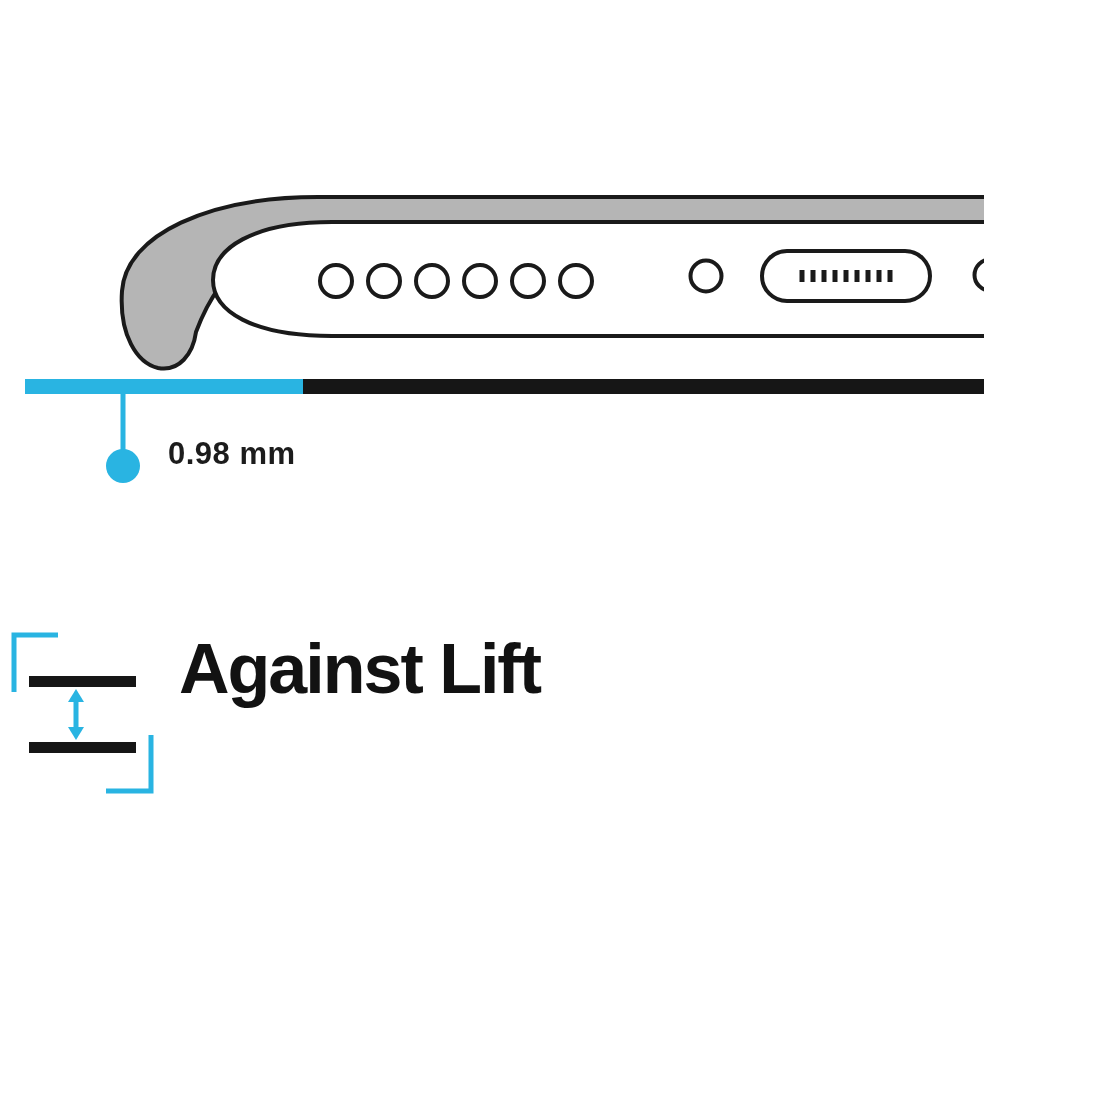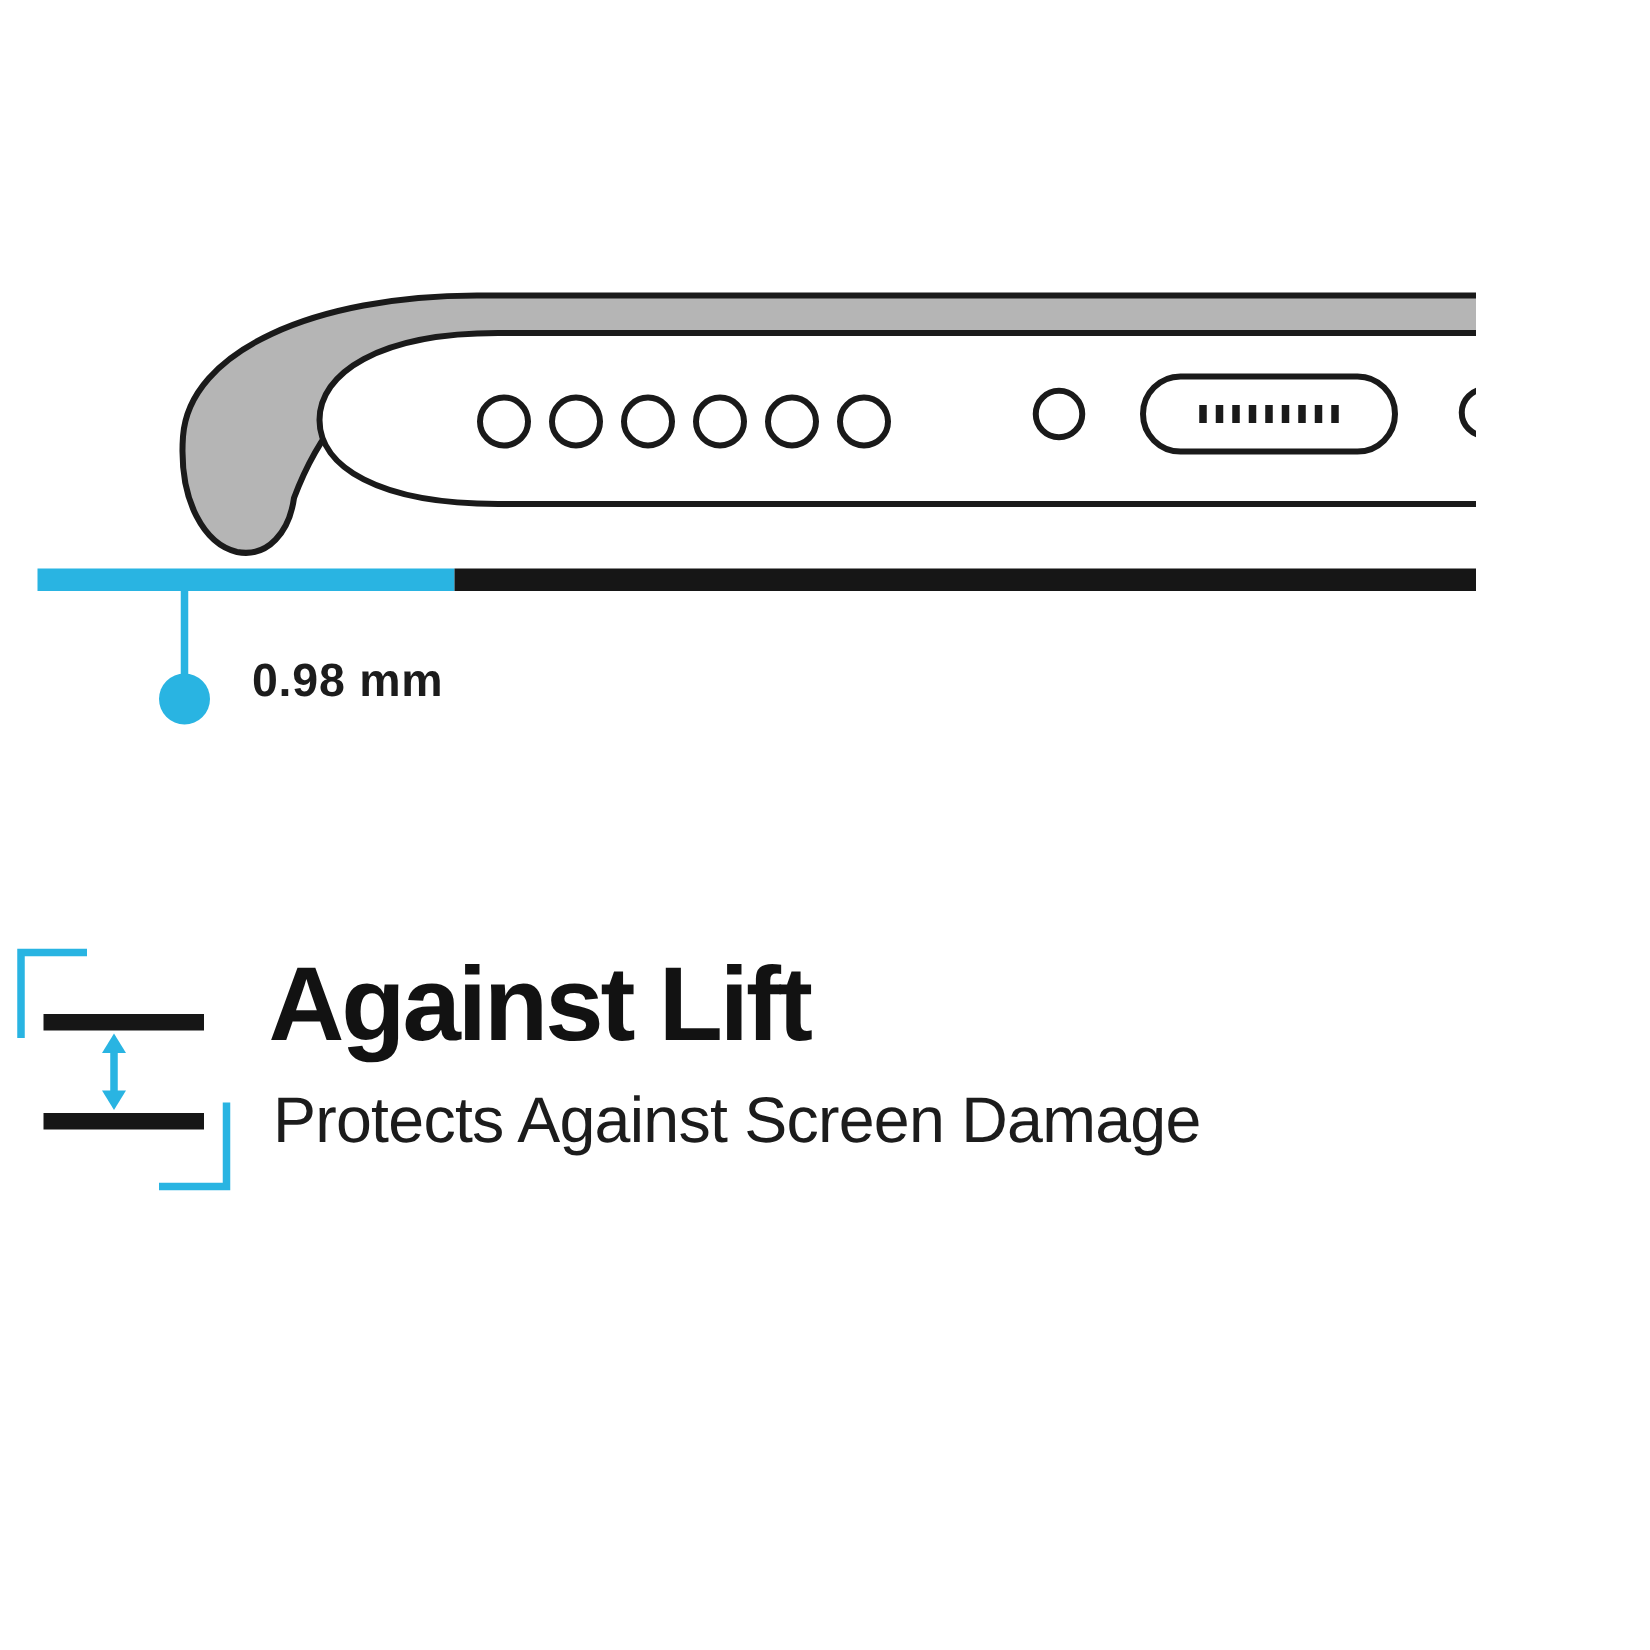--- a/index.html
+++ b/index.html
@@ -116,15 +116,14 @@
         <rect x="73.5" y="701" width="5" height="28"></rect>
         <polygon points="76,740 68,727 84,727"></polygon>
       </g>
     </g>
   </svg>
 
   <div class="measurement-label">0.98 mm</div>
 
   <div class="feature-title">Against Lift</div>
 
-  <div class="feature-subtitle">Protects Against Screen Damage</div>
 
 </div>
 
 </body></html>

